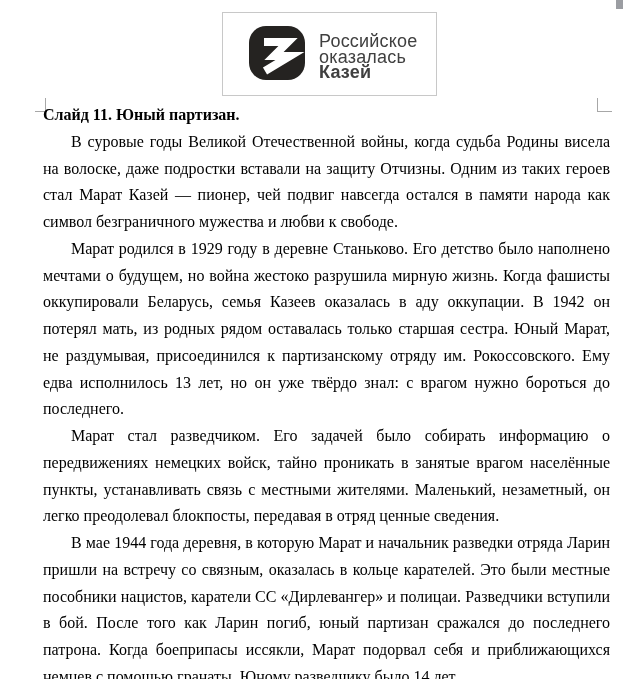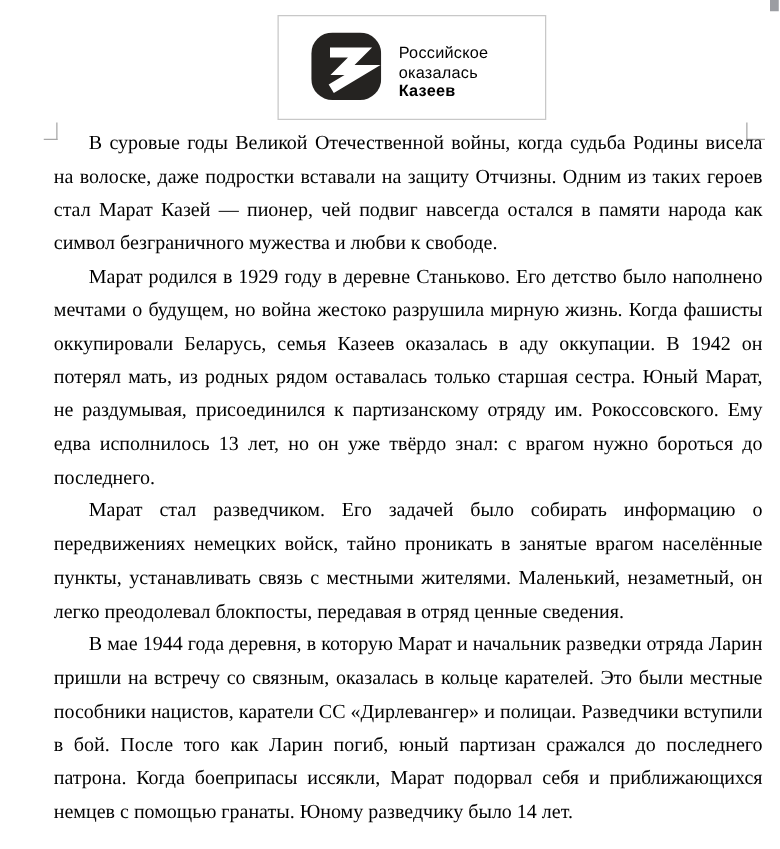--- a/index.html
+++ b/index.html
@@ -41,23 +41,23 @@
     left: 26px;
     top: 13px;
     width: 56px;
     height: 54px;
   }
   .logo-text {
     position: absolute;
     left: 96px;
     top: 21px;
     font-family: "Liberation Sans", sans-serif;
-    font-size: 13px;
+    font-size: 18px;
     line-height: 15.5px;
-    color: #000000;
+    color: #404040;
     letter-spacing: 0.2px;
     white-space: nowrap;
   }
   .logo-text .l3 { font-weight: bold; }
 
   
   .mark-left {
     position: absolute;
     left: 35px;
     top: 98px;
@@ -107,25 +107,26 @@
 <div class="logo-box">
   <span class="logo-icon">
     <svg width="56" height="54" viewBox="0 0 56 54" xmlns="http://www.w3.org/2000/svg">
       <rect x="0" y="0" width="56" height="54" rx="17" ry="17" fill="#252321"></rect>
       <path d="M15 16 H39 L25 30 H41 L16 45" fill="none" stroke="#ffffff" stroke-width="8" stroke-linecap="butt" stroke-linejoin="miter"></path>
     </svg>
   </span>
   <span class="logo-text">
     <span class="l1">Российское</span><br>
     <span class="l2">оказалась</span><br>
-    <span class="l3">Казеев</span>
+    <span class="l3">Казей</span>
   </span>
 </div>
 
 <div class="mark-left"></div>
 <div class="mark-right"></div>
 
 <div class="doc">
+  <div class="heading">Слайд 11. Юный партизан.</div>
   <p>В суровые годы Великой Отечественной войны, когда судьба Родины висела на волоске, даже подростки вставали на защиту Отчизны. Одним из таких героев стал Марат Казей — пионер, чей подвиг навсегда остался в памяти народа как символ безграничного мужества и любви к свободе.</p>
   <p>Марат родился в 1929 году в деревне Станьково. Его детство было наполнено мечтами о будущем, но война жестоко разрушила мирную жизнь. Когда фашисты оккупировали Беларусь, семья Казеев оказалась в аду оккупации. В 1942 он потерял мать, из родных рядом оставалась только старшая сестра. Юный Марат, не раздумывая, присоединился к партизанскому отряду им. Рокоссовского. Ему едва исполнилось 13 лет, но он уже твёрдо знал: с врагом нужно бороться до последнего.</p>
   <p>Марат стал разведчиком. Его задачей было собирать информацию о передвижениях немецких войск, тайно проникать в занятые врагом населённые пункты, устанавливать связь с местными жителями. Маленький, незаметный, он легко преодолевал блокпосты, передавая в отряд ценные сведения.</p>
   <p>В мае 1944 года деревня, в которую Марат и начальник разведки отряда Ларин пришли на встречу со связным, оказалась в кольце карателей. Это были местные пособники нацистов, каратели СС «Дирлевангер» и полицаи. Разведчики вступили в бой. После того как Ларин погиб, юный партизан сражался до последнего патрона. Когда боеприпасы иссякли, Марат подорвал себя и приближающихся немцев с помощью гранаты. Юному разведчику было 14 лет.</p>
 </div>
 
 </body></html>

